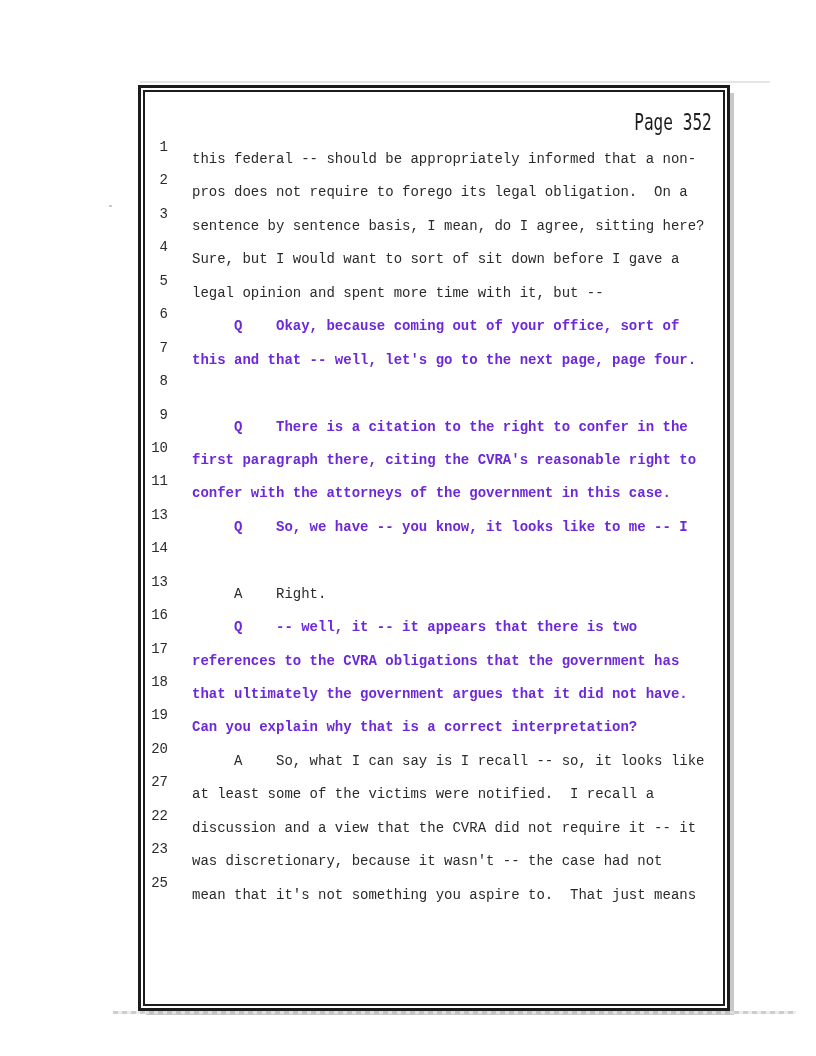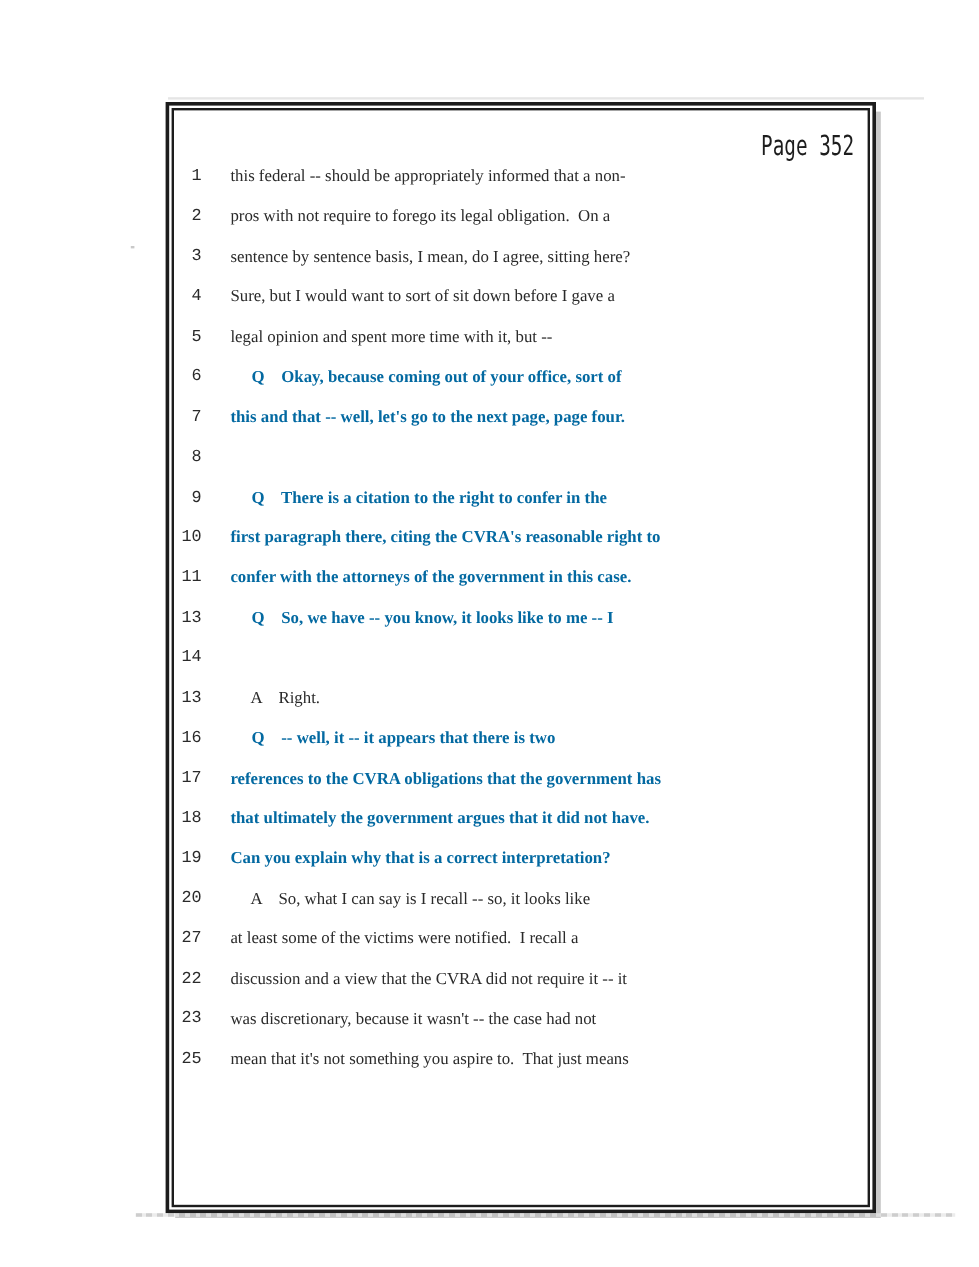--- a/index.html
+++ b/index.html
@@ -73,44 +73,44 @@
   }
   .line .num {
     position: absolute;
     left: 0; top: 0;
     width: 23px;
     text-align: right;
     color: #2a2a2a;
   }
   .line .txt {
     position: absolute;
-    left: 47px; top: 0; font-family: Liberation Serif, serif;
+    left: 47px; top: 12px;
   }
   .line.bold .txt {
     font-weight: bold;
-    color: #0369a1;
+    color: #6d28d9;
   }
 </style>
 </head>
 <body>
 
 <div class="artifact-top"></div>
 <div class="speck"></div>
 
 <div class="frame">
   <div class="frame-inner"></div>
 </div>
 
 <div class="artifact-bottom"></div>
 
 <div class="page-header">Page 352</div>
 
 <div class="lines" id="lines">
     <div class="line"><span class="num">1</span><span class="txt">this federal -- should be appropriately informed that a non-</span></div>
-    <div class="line"><span class="num">2</span><span class="txt">pros with not require to forego its legal obligation.  On a</span></div>
+    <div class="line"><span class="num">2</span><span class="txt">pros does not require to forego its legal obligation.  On a</span></div>
     <div class="line"><span class="num">3</span><span class="txt">sentence by sentence basis, I mean, do I agree, sitting here?</span></div>
     <div class="line"><span class="num">4</span><span class="txt">Sure, but I would want to sort of sit down before I gave a</span></div>
     <div class="line"><span class="num">5</span><span class="txt">legal opinion and spent more time with it, but --</span></div>
     <div class="line bold"><span class="num">6</span><span class="txt">     Q    Okay, because coming out of your office, sort of</span></div>
     <div class="line bold"><span class="num">7</span><span class="txt">this and that -- well, let's go to the next page, page four.</span></div>
     <div class="line"><span class="num">8</span></div>
     <div class="line bold"><span class="num">9</span><span class="txt">     Q    There is a citation to the right to confer in the</span></div>
     <div class="line bold"><span class="num">10</span><span class="txt">first paragraph there, citing the CVRA's reasonable right to</span></div>
     <div class="line bold"><span class="num">11</span><span class="txt">confer with the attorneys of the government in this case.</span></div>
     <div class="line bold"><span class="num">13</span><span class="txt">     Q    So, we have -- you know, it looks like to me -- I</span></div>

